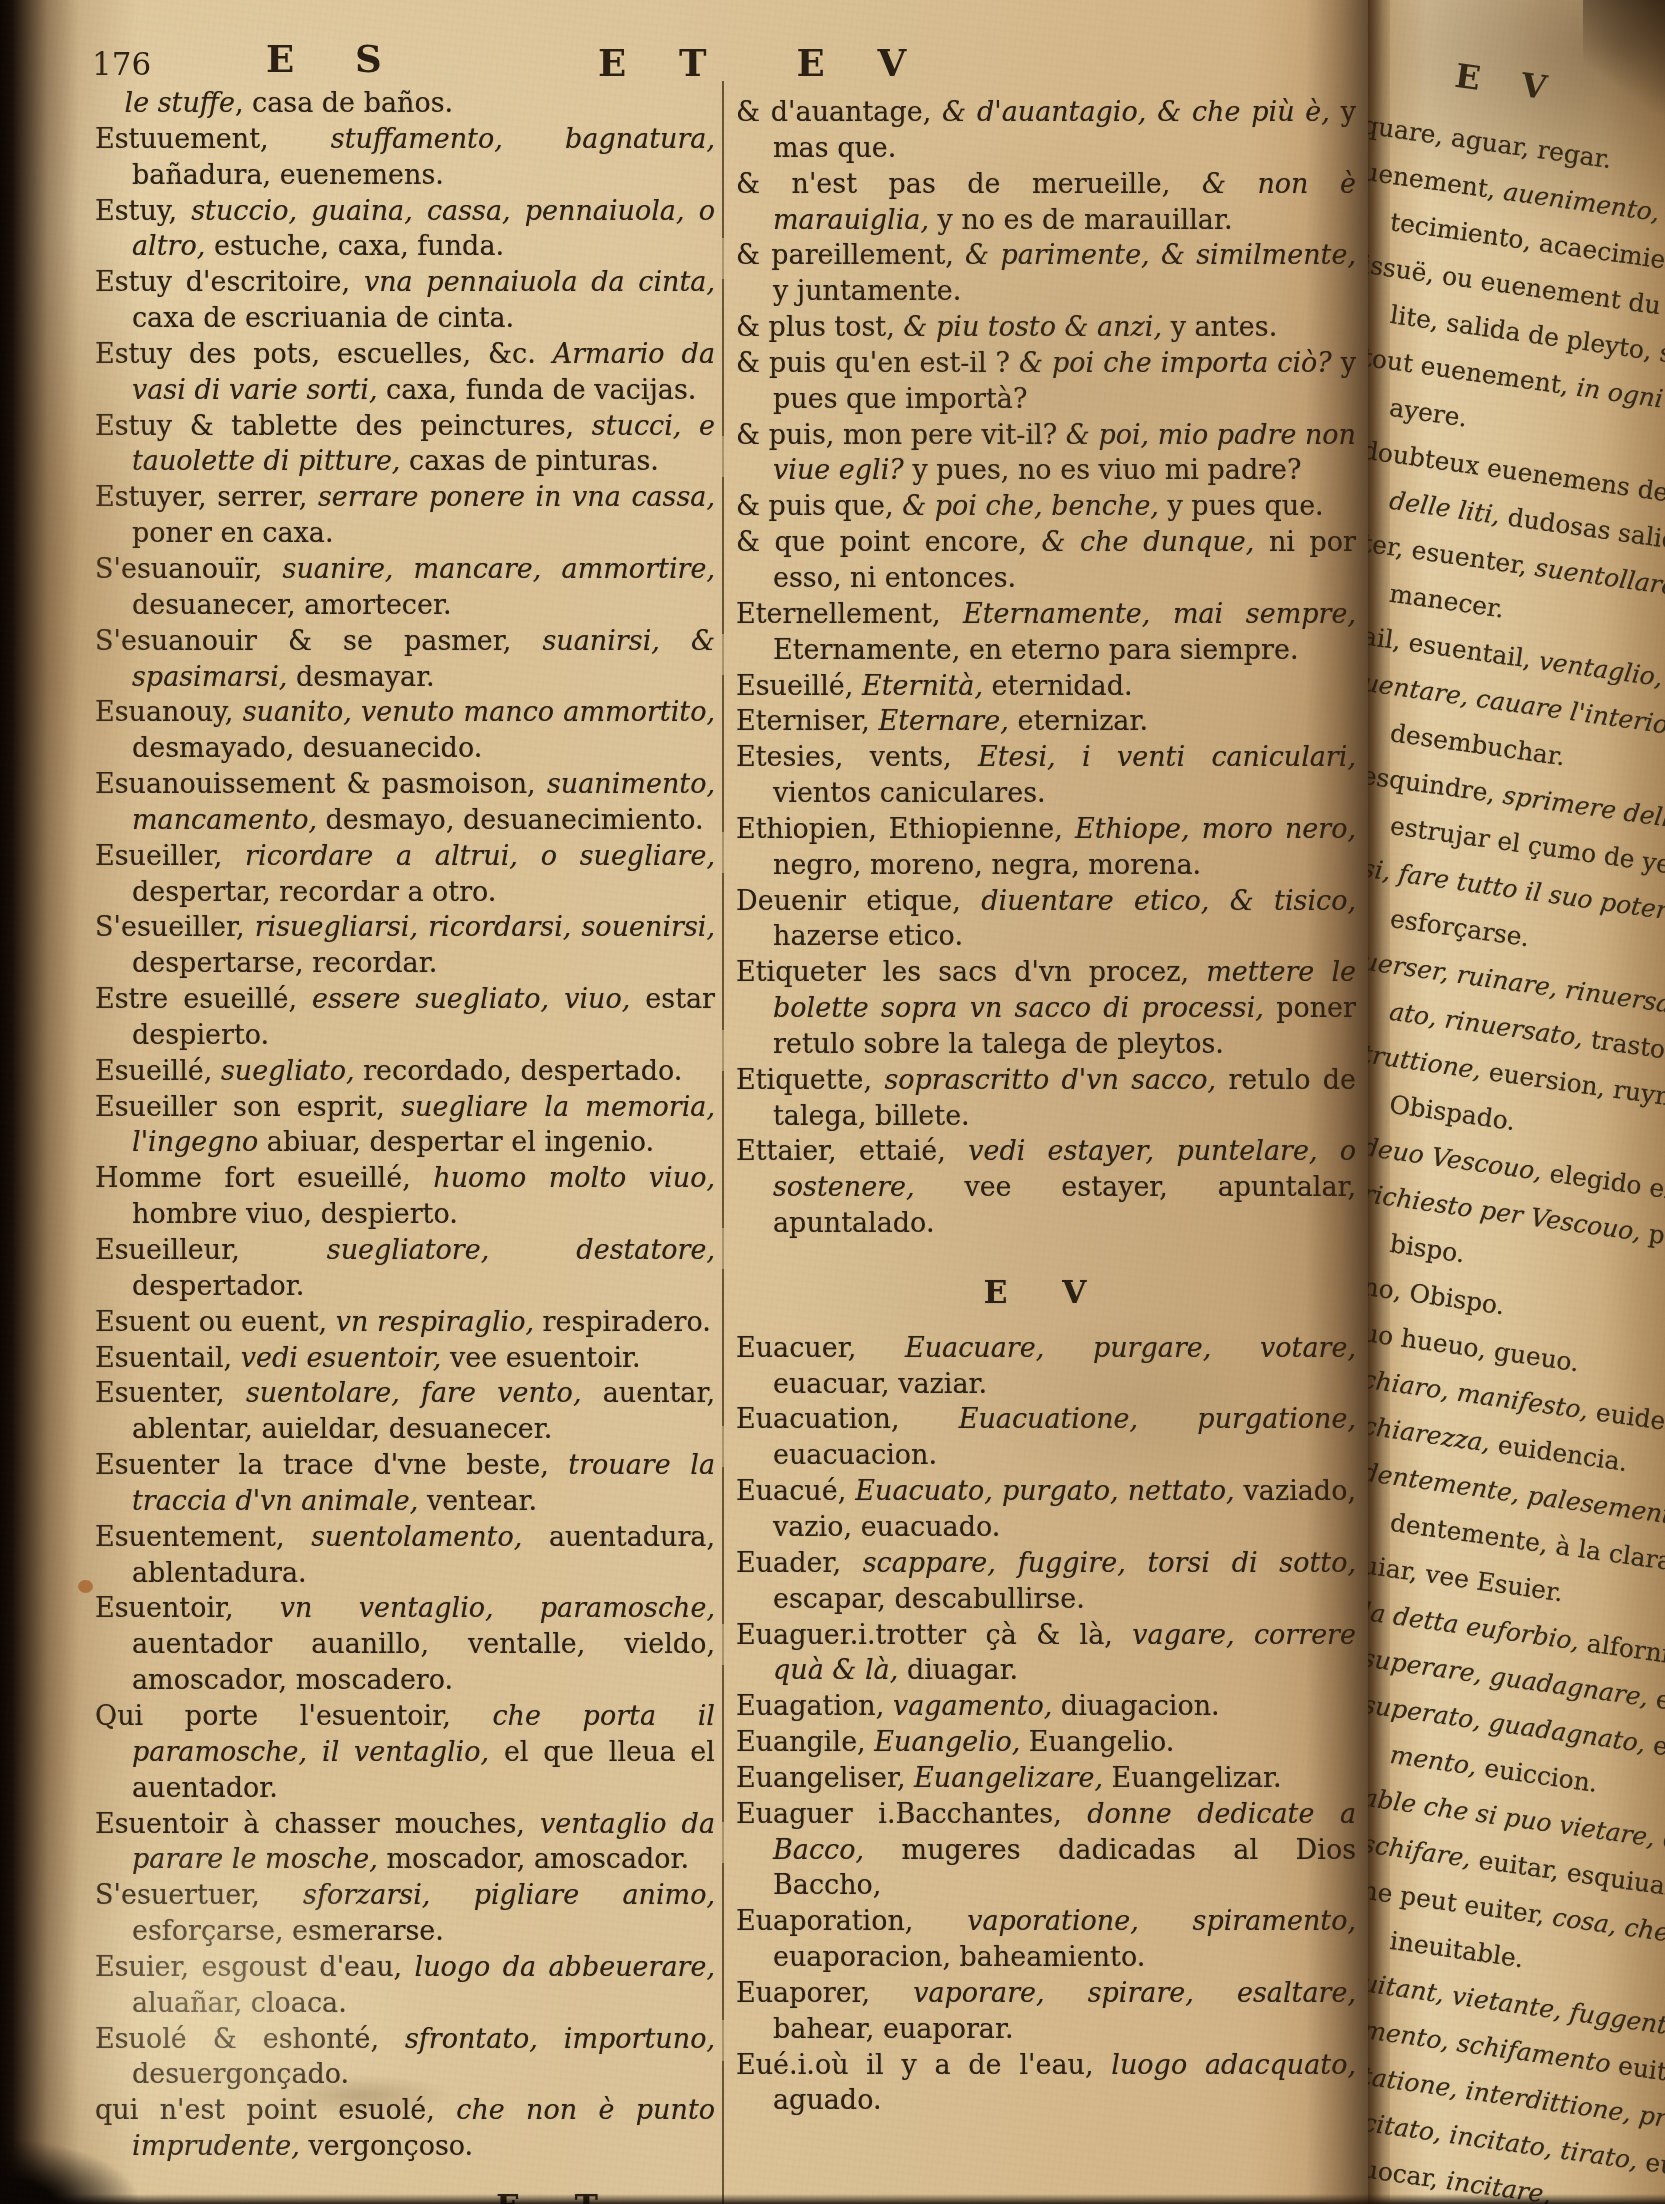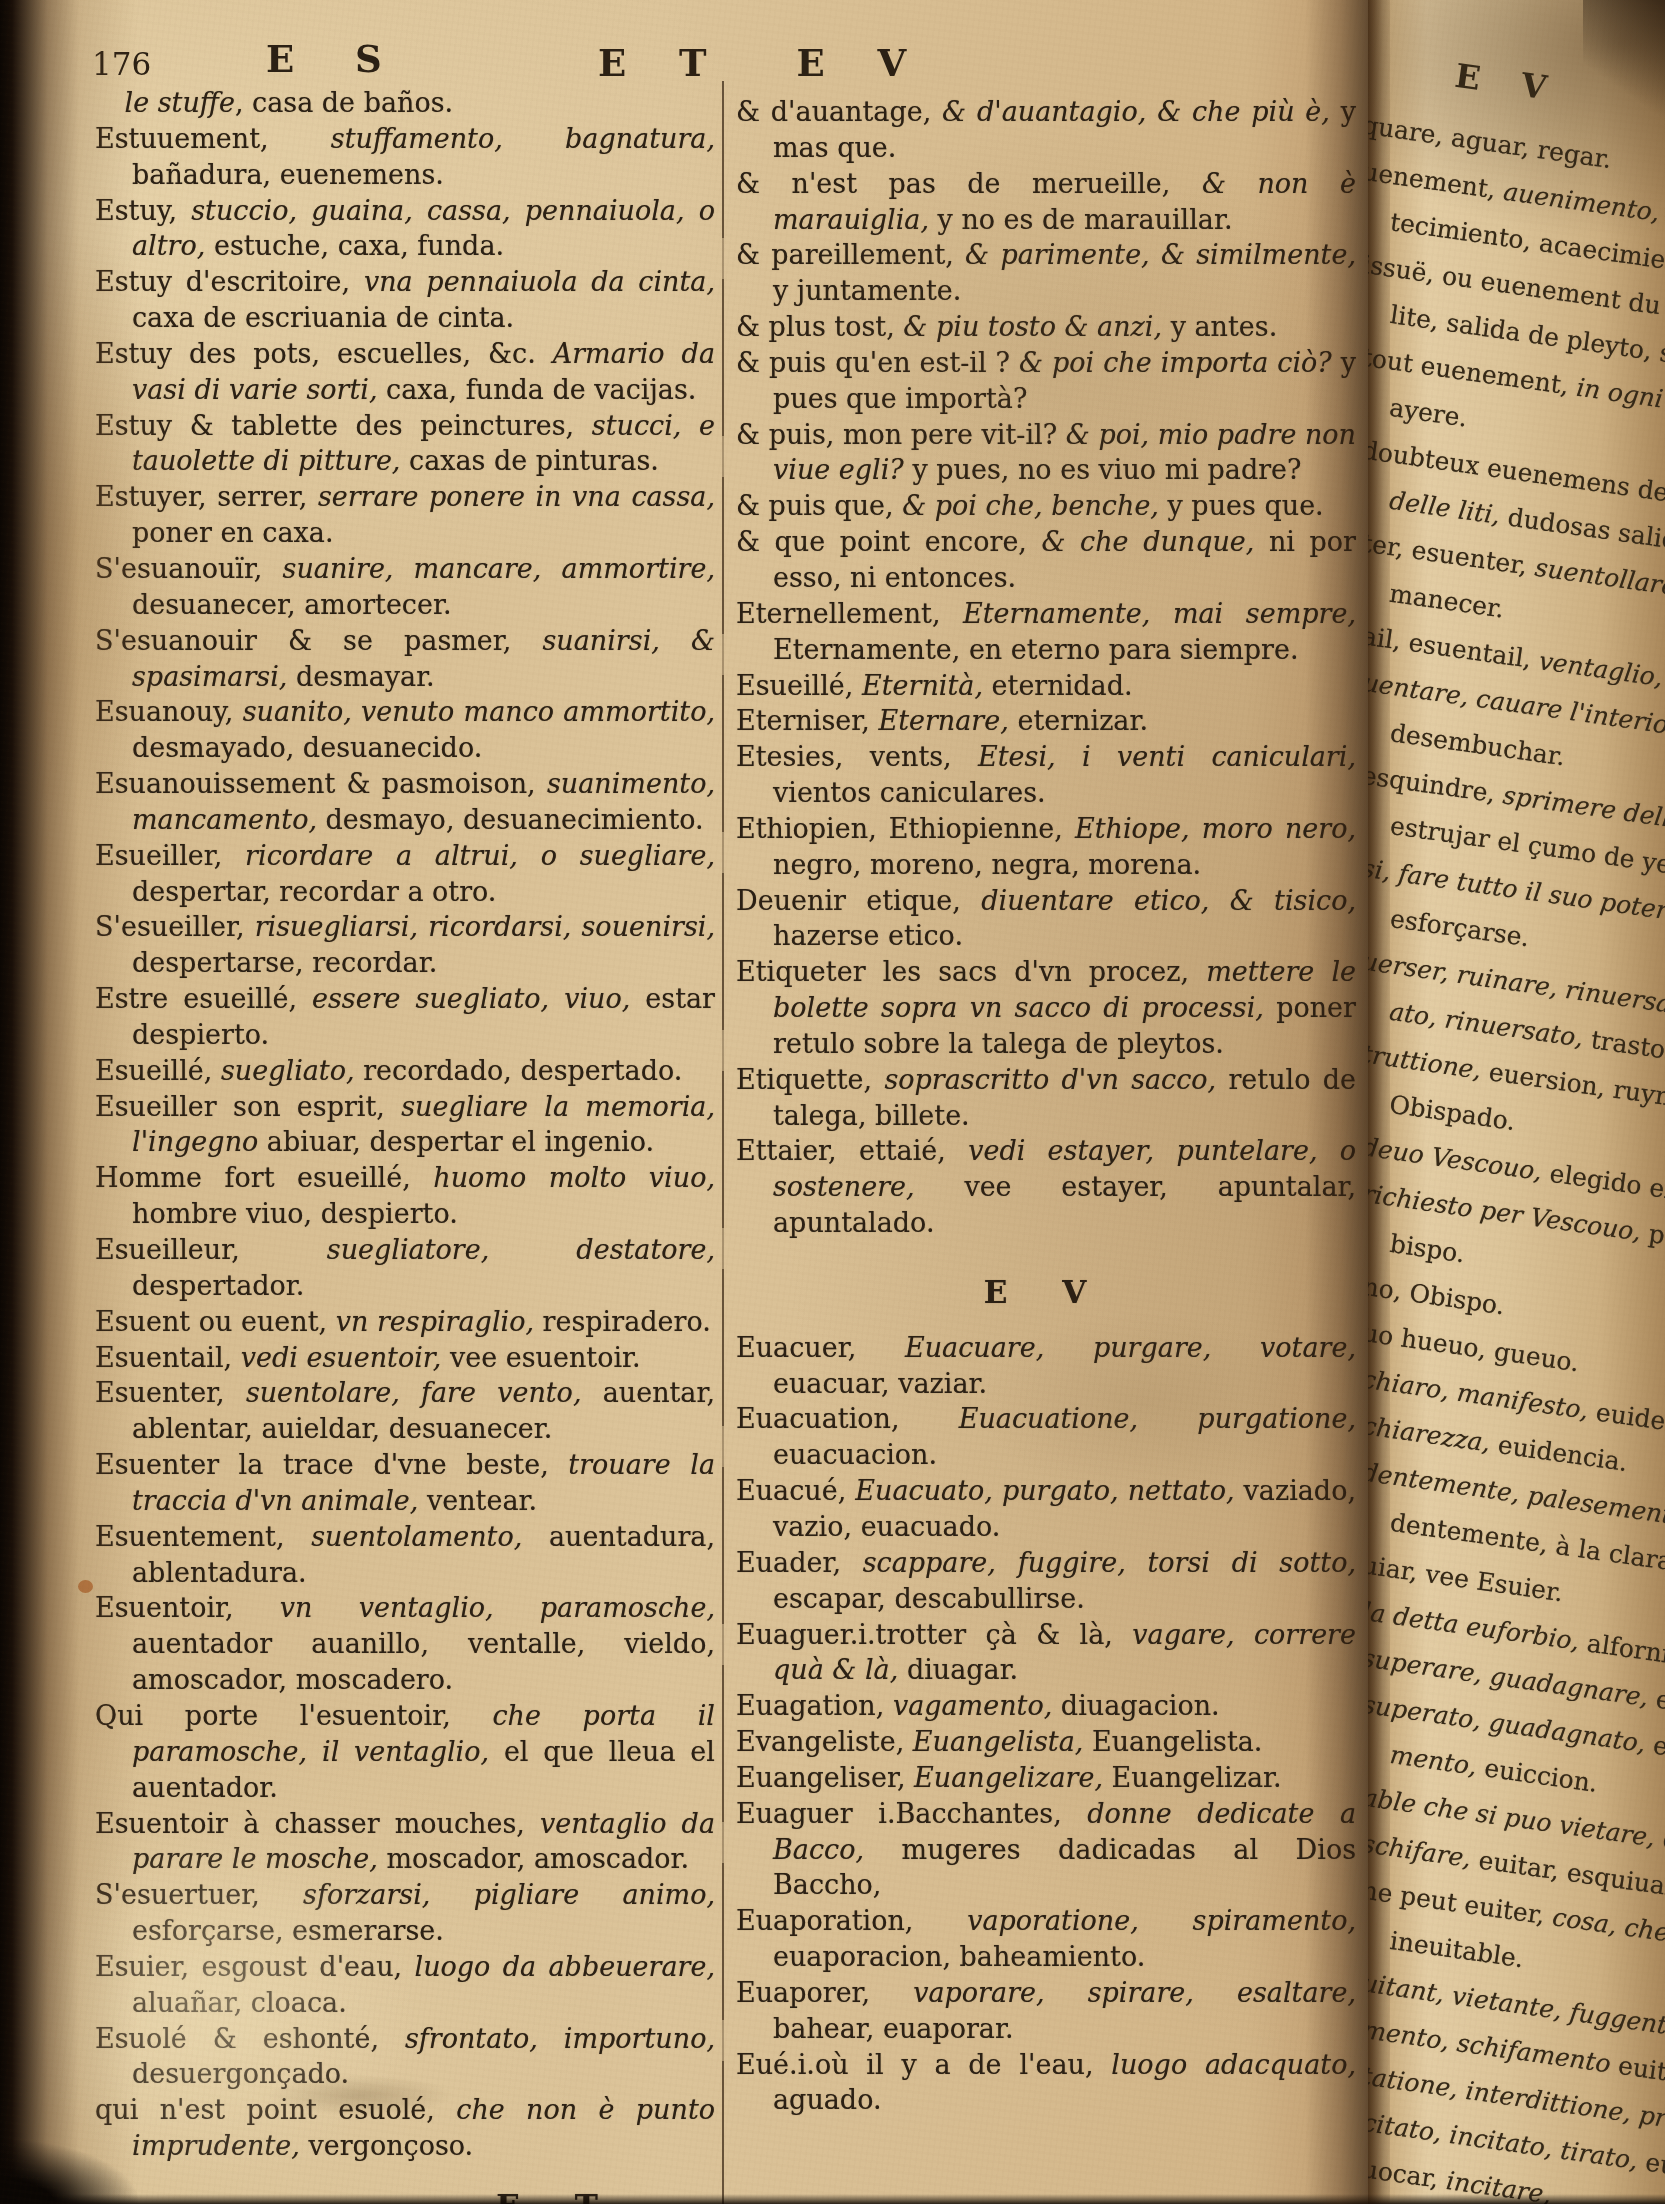--- a/index.html
+++ b/index.html
@@ -197,21 +197,21 @@
       <p class="entry"><span class="rm">Etiqueter les sacs d'vn procez, </span><span class="it">mettere le bolette sopra vn sacco di processi,</span><span class="rm"> poner retulo sobre la talega de pleytos.</span></p>
       <p class="entry"><span class="rm">Etiquette, </span><span class="it">soprascritto d'vn sacco,</span><span class="rm"> retulo de talega, billete.</span></p>
       <p class="entry"><span class="rm">Ettaier, ettaié, </span><span class="it">vedi estayer, puntelare, o sostenere,</span><span class="rm"> vee estayer, apuntalar, apuntalado.</span></p>
       <p class="sect">E V</p>
       <p class="entry"><span class="rm">Euacuer, </span><span class="it">Euacuare, purgare, votare,</span><span class="rm"> euacuar, vaziar.</span></p>
       <p class="entry"><span class="rm">Euacuation, </span><span class="it">Euacuatione, purgatione,</span><span class="rm"> euacuacion.</span></p>
       <p class="entry"><span class="rm">Euacué, </span><span class="it">Euacuato, purgato, nettato,</span><span class="rm"> vaziado, vazio, euacuado.</span></p>
       <p class="entry"><span class="rm">Euader, </span><span class="it">scappare, fuggire, torsi di sotto,</span><span class="rm"> escapar, descabullirse.</span></p>
       <p class="entry"><span class="rm">Euaguer.i.trotter çà &amp; là, </span><span class="it">vagare, correre quà &amp; là,</span><span class="rm"> diuagar.</span></p>
       <p class="entry"><span class="rm">Euagation, </span><span class="it">vagamento,</span><span class="rm"> diuagacion.</span></p>
-      <p class="entry"><span class="rm">Evangeliste, </span><span class="it">Euangelista,</span><span class="rm"> Euangelista.</span></p>
+      <p class="entry"><span class="rm">Euangile, </span><span class="it">Euangelio,</span><span class="rm"> Euangelio.</span></p>
       <p class="entry"><span class="rm">Euangeliser, </span><span class="it">Euangelizare,</span><span class="rm"> Euangelizar.</span></p>
       <p class="entry"><span class="rm">Euaguer i.Bacchantes, </span><span class="it">donne dedicate a Bacco,</span><span class="rm"> mugeres dadicadas al Dios Baccho,</span></p>
       <p class="entry"><span class="rm">Euaporation, </span><span class="it">vaporatione, spiramento,</span><span class="rm"> euaporacion, baheamiento.</span></p>
       <p class="entry"><span class="rm">Euaporer, </span><span class="it">vaporare, spirare, esaltare,</span><span class="rm"> bahear, euaporar.</span></p>
       <p class="entry"><span class="rm">Eué.i.où il y a de l'eau, </span><span class="it">luogo adacquato,</span><span class="rm"> aguado.</span></p>
     </div>
 
   <div class="stain s1"></div>
   <div class="stain s2"></div>
   <div class="stain s3"></div>

